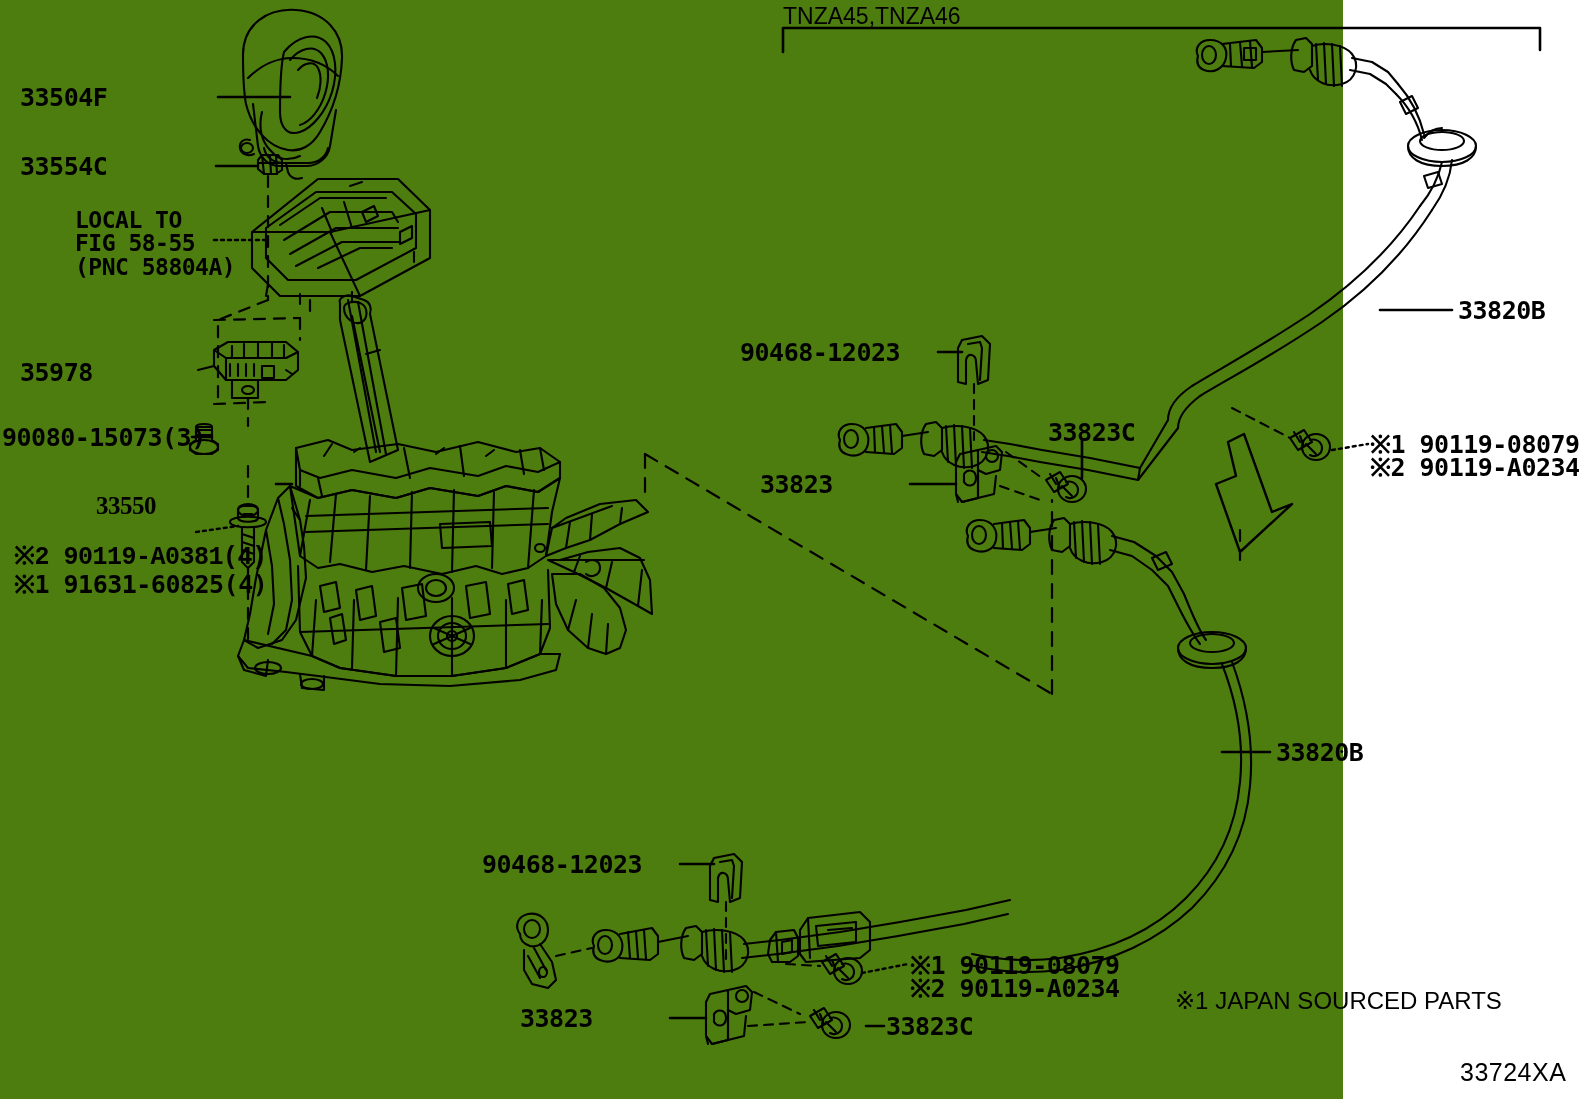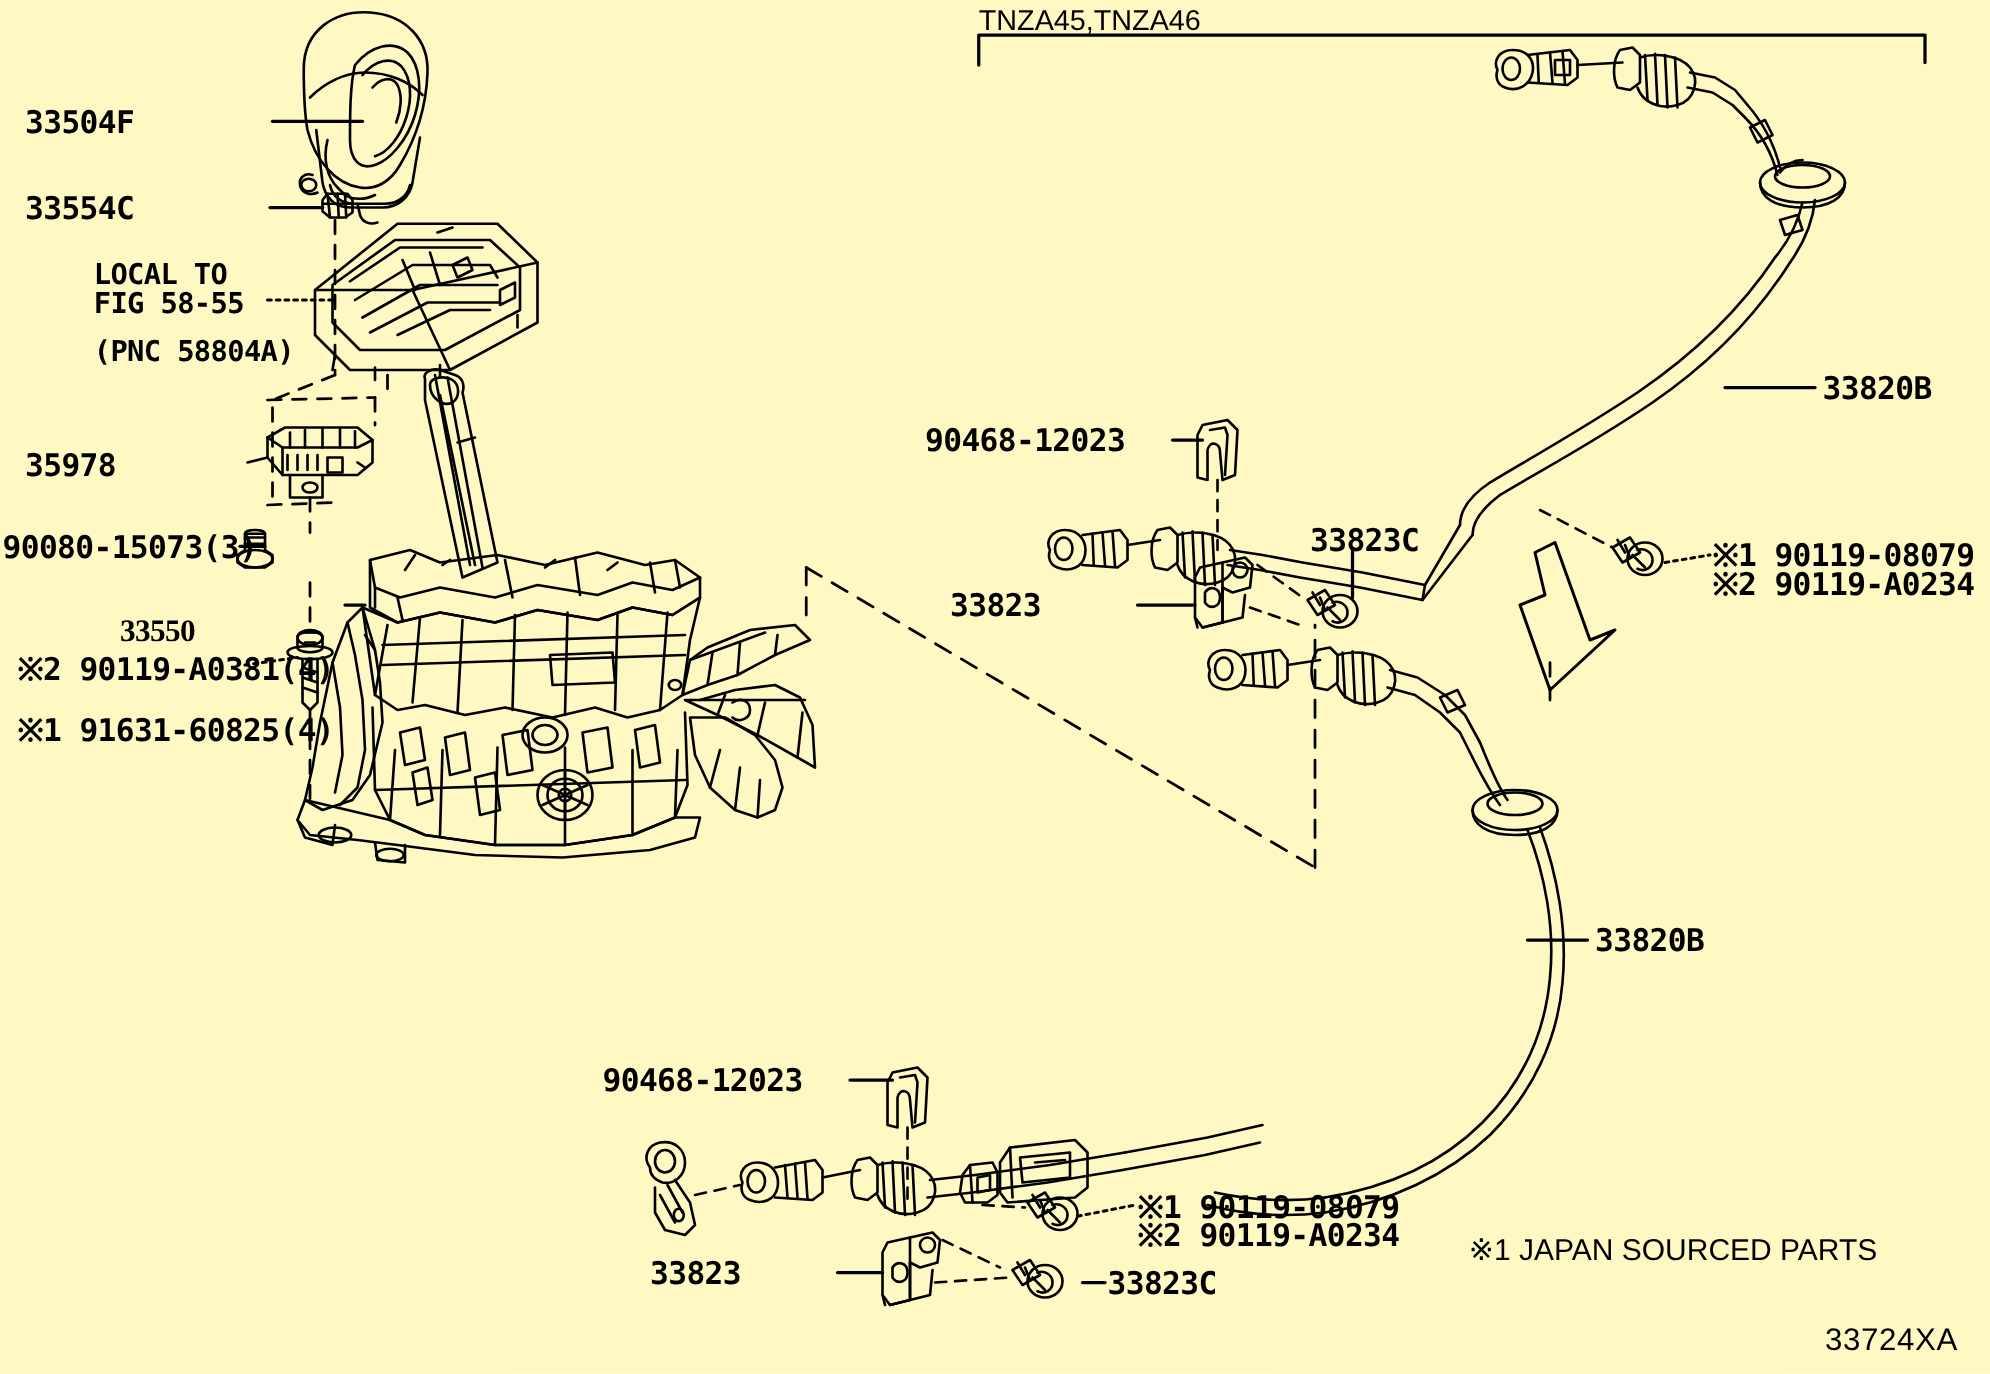--- a/index.html
+++ b/index.html
@@ -1,19 +1,19 @@
 <!DOCTYPE html>
 <html><head>
 <meta charset="utf-8">
 <title>Parts Diagram</title>
 <style>
   html,body{margin:0;padding:0;background:#fff;}
   body{width:1592px;height:1099px;overflow:hidden;
        font-family:"DejaVu Sans Mono","Liberation Mono",monospace;}
-  #stage{position:relative;width:1592px;height:1099px;background:#fef9c3;}
+  #stage{position:relative;width:1343px;height:1099px;background:#4d7c0f;}
   svg.layer{position:absolute;left:0;top:0;width:1592px;height:1099px;}
   .lbl{position:absolute;color:#000;white-space:pre;font-weight:bold;
        font-family:"DejaVu Sans Mono","Liberation Mono",monospace;
        letter-spacing:-0.5px;}
   .lbl.n{font-size:25px;line-height:29px;}
   .lbl.ref{font-size:23px;line-height:31px;}
   .lbl.sans{font-family:"Liberation Sans","DejaVu Sans",sans-serif;
             font-weight:normal;font-size:24px;line-height:31px;letter-spacing:0px;}
   .lbl.fig{font-family:"Liberation Sans","DejaVu Sans",sans-serif;
            font-weight:normal;font-size:25px;letter-spacing:0.5px;text-align:right;}
@@ -455,30 +455,30 @@
   </svg>
 
   <div class="lbl hdr" style="left:783px;top:3px;">TNZA45,TNZA46</div>
 
   <div class="lbl n r" style="left:20px;top:83px;width:198px;">33504F</div>
 
   <div class="lbl n r" style="left:20px;top:152px;width:196px;">33554C</div>
 
   <div class="lbl ref" style="left:75px;top:205px;">LOCAL TO</div>
   <div class="lbl ref" style="left:75px;top:228px;">FIG 58-55</div>
-  <div class="lbl ref" style="left:75px;top:252px;margin-top:15px;">(PNC 58804A)</div>
+  <div class="lbl ref" style="left:75px;top:252px;">(PNC 58804A)</div>
 
   <div class="lbl n r" style="left:20px;top:358px;width:174px;">35978</div>
 
   <div class="lbl n r" style="left:2px;top:423px;width:190px;">90080-15073(3)</div>
 
   <div class="lbl n r" style="left:96px;top:491px;width:180px;font-family:Liberation Serif, serif;">33550</div>
 
   <div class="lbl n" style="left:14px;top:524px;margin-top:46px;">※1 91631-60825(4)</div>
-  <div class="lbl n" style="left:14px;top:521px;">※2 90119-A0381(4)</div>
+  <div class="lbl n" style="left:14px;top:543px;font-family:Liberation Mono, monospace;">※2 90119-A0381(4)</div>
 
   <div class="lbl n r" style="left:740px;top:338px;width:198px;">90468-12023</div>
 
   <div class="lbl n r" style="left:760px;top:470px;width:150px;">33823</div>
 
   <div class="lbl n" style="left:1048px;top:418px;">33823C</div>
 
   <div class="lbl n" style="left:1458px;top:296px;">33820B</div>
 
   <div class="lbl n" style="left:1370px;top:430px;">※1 90119-08079</div>

